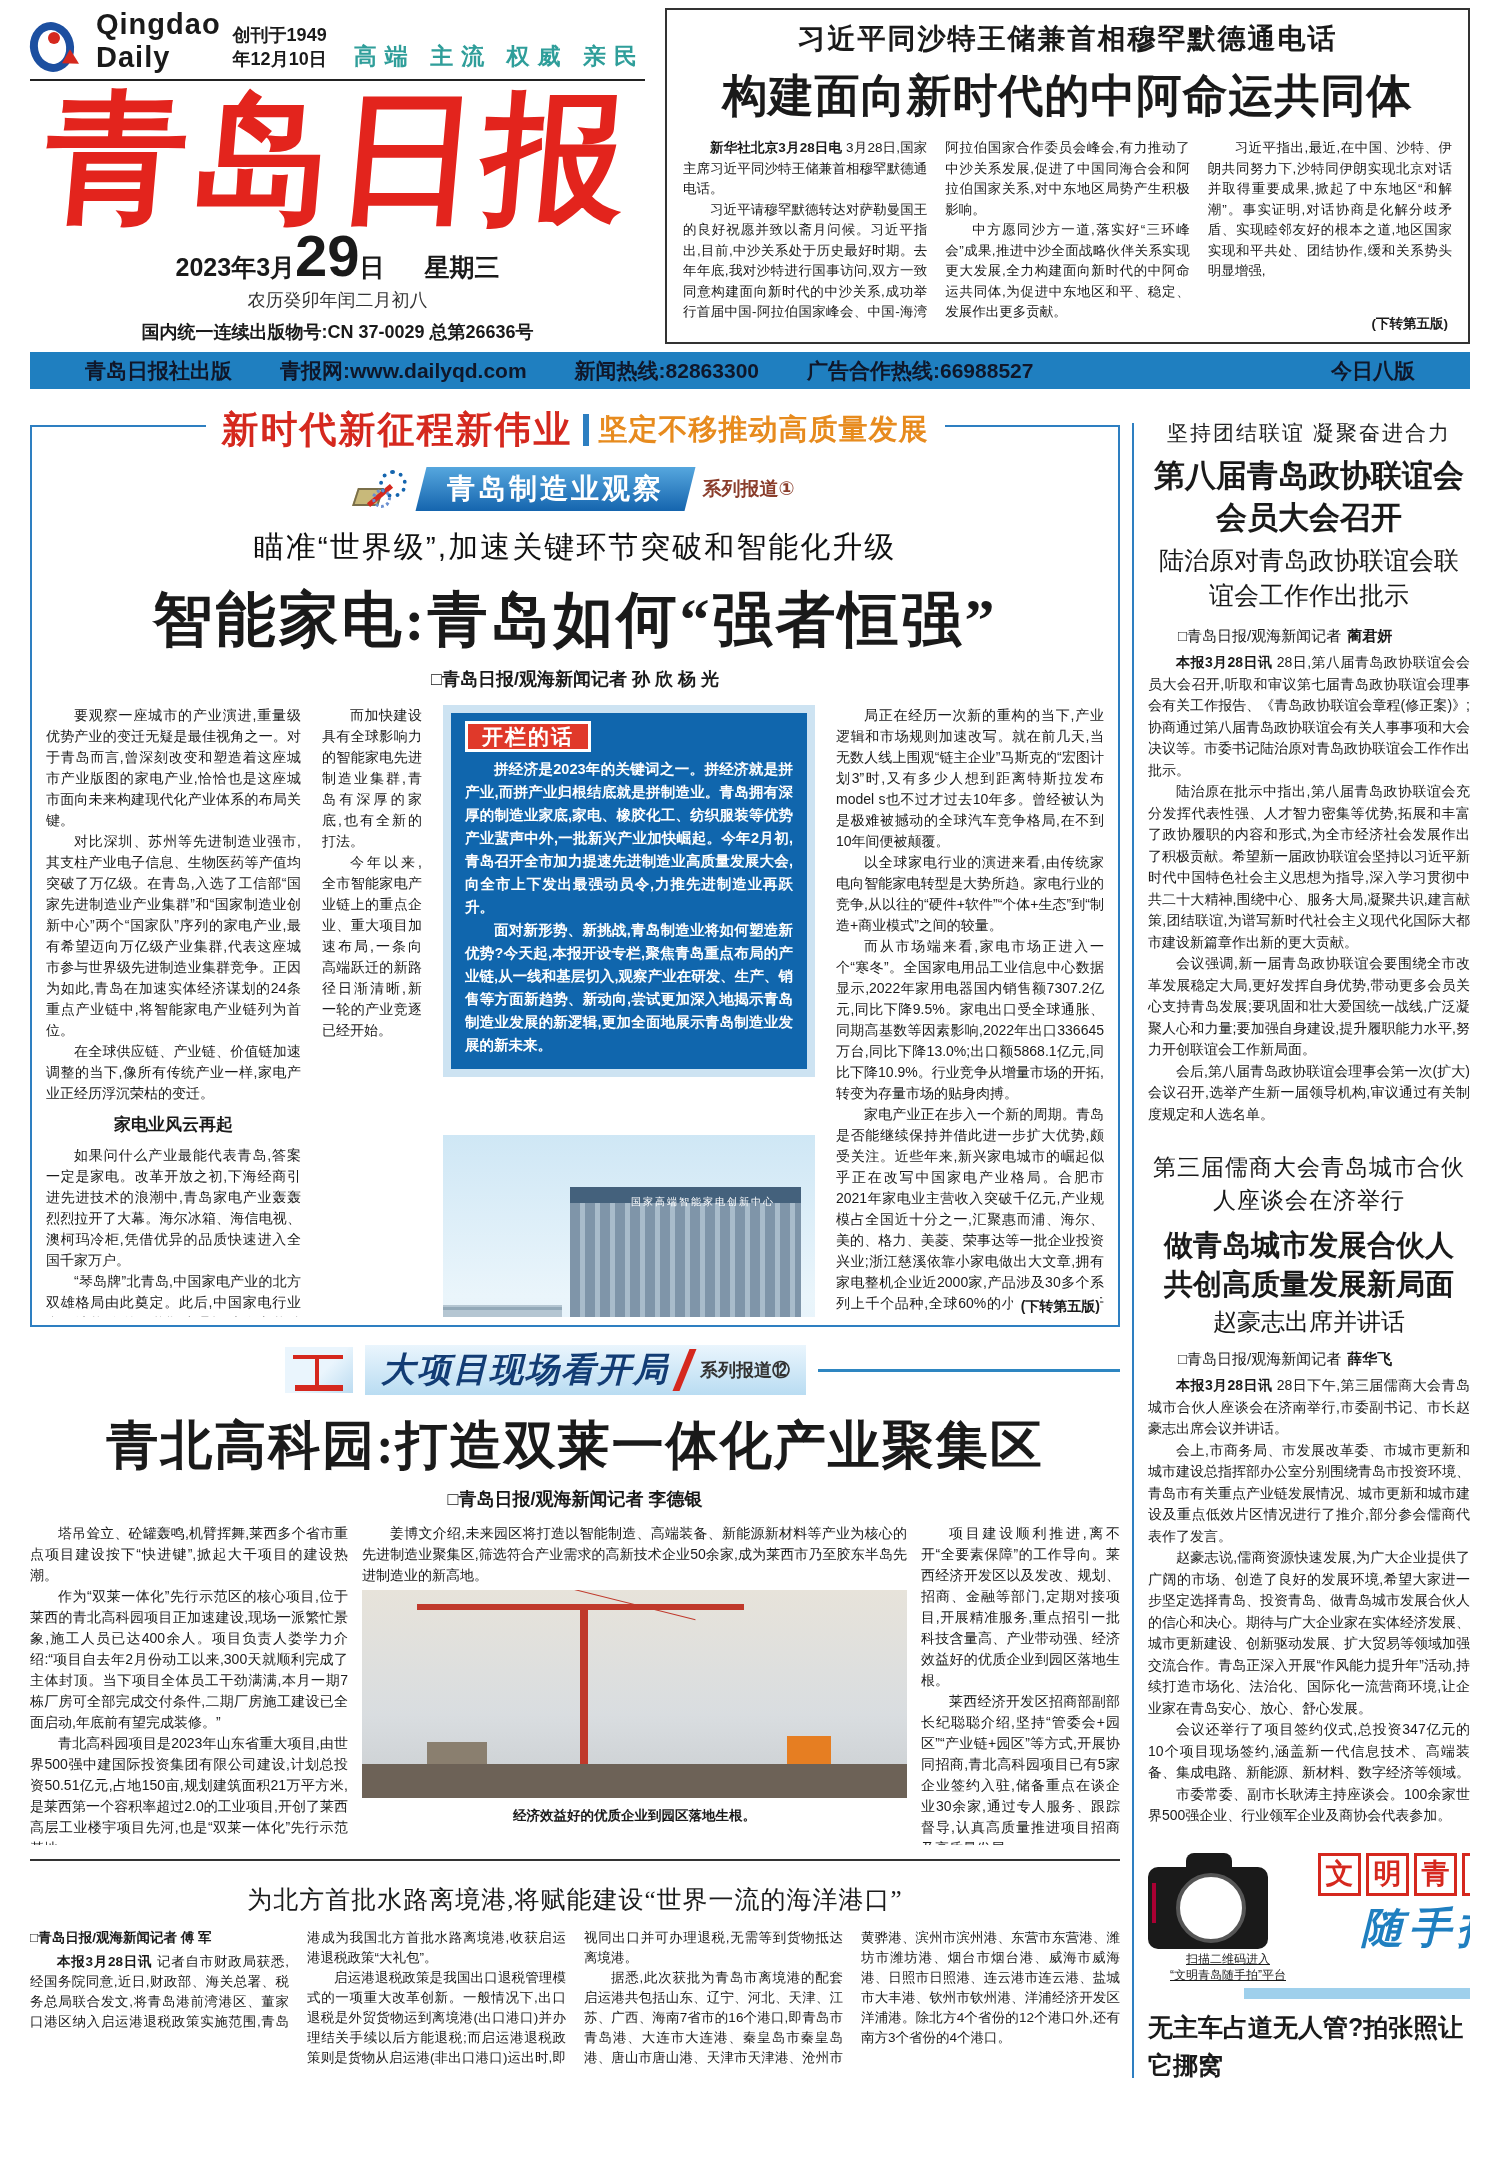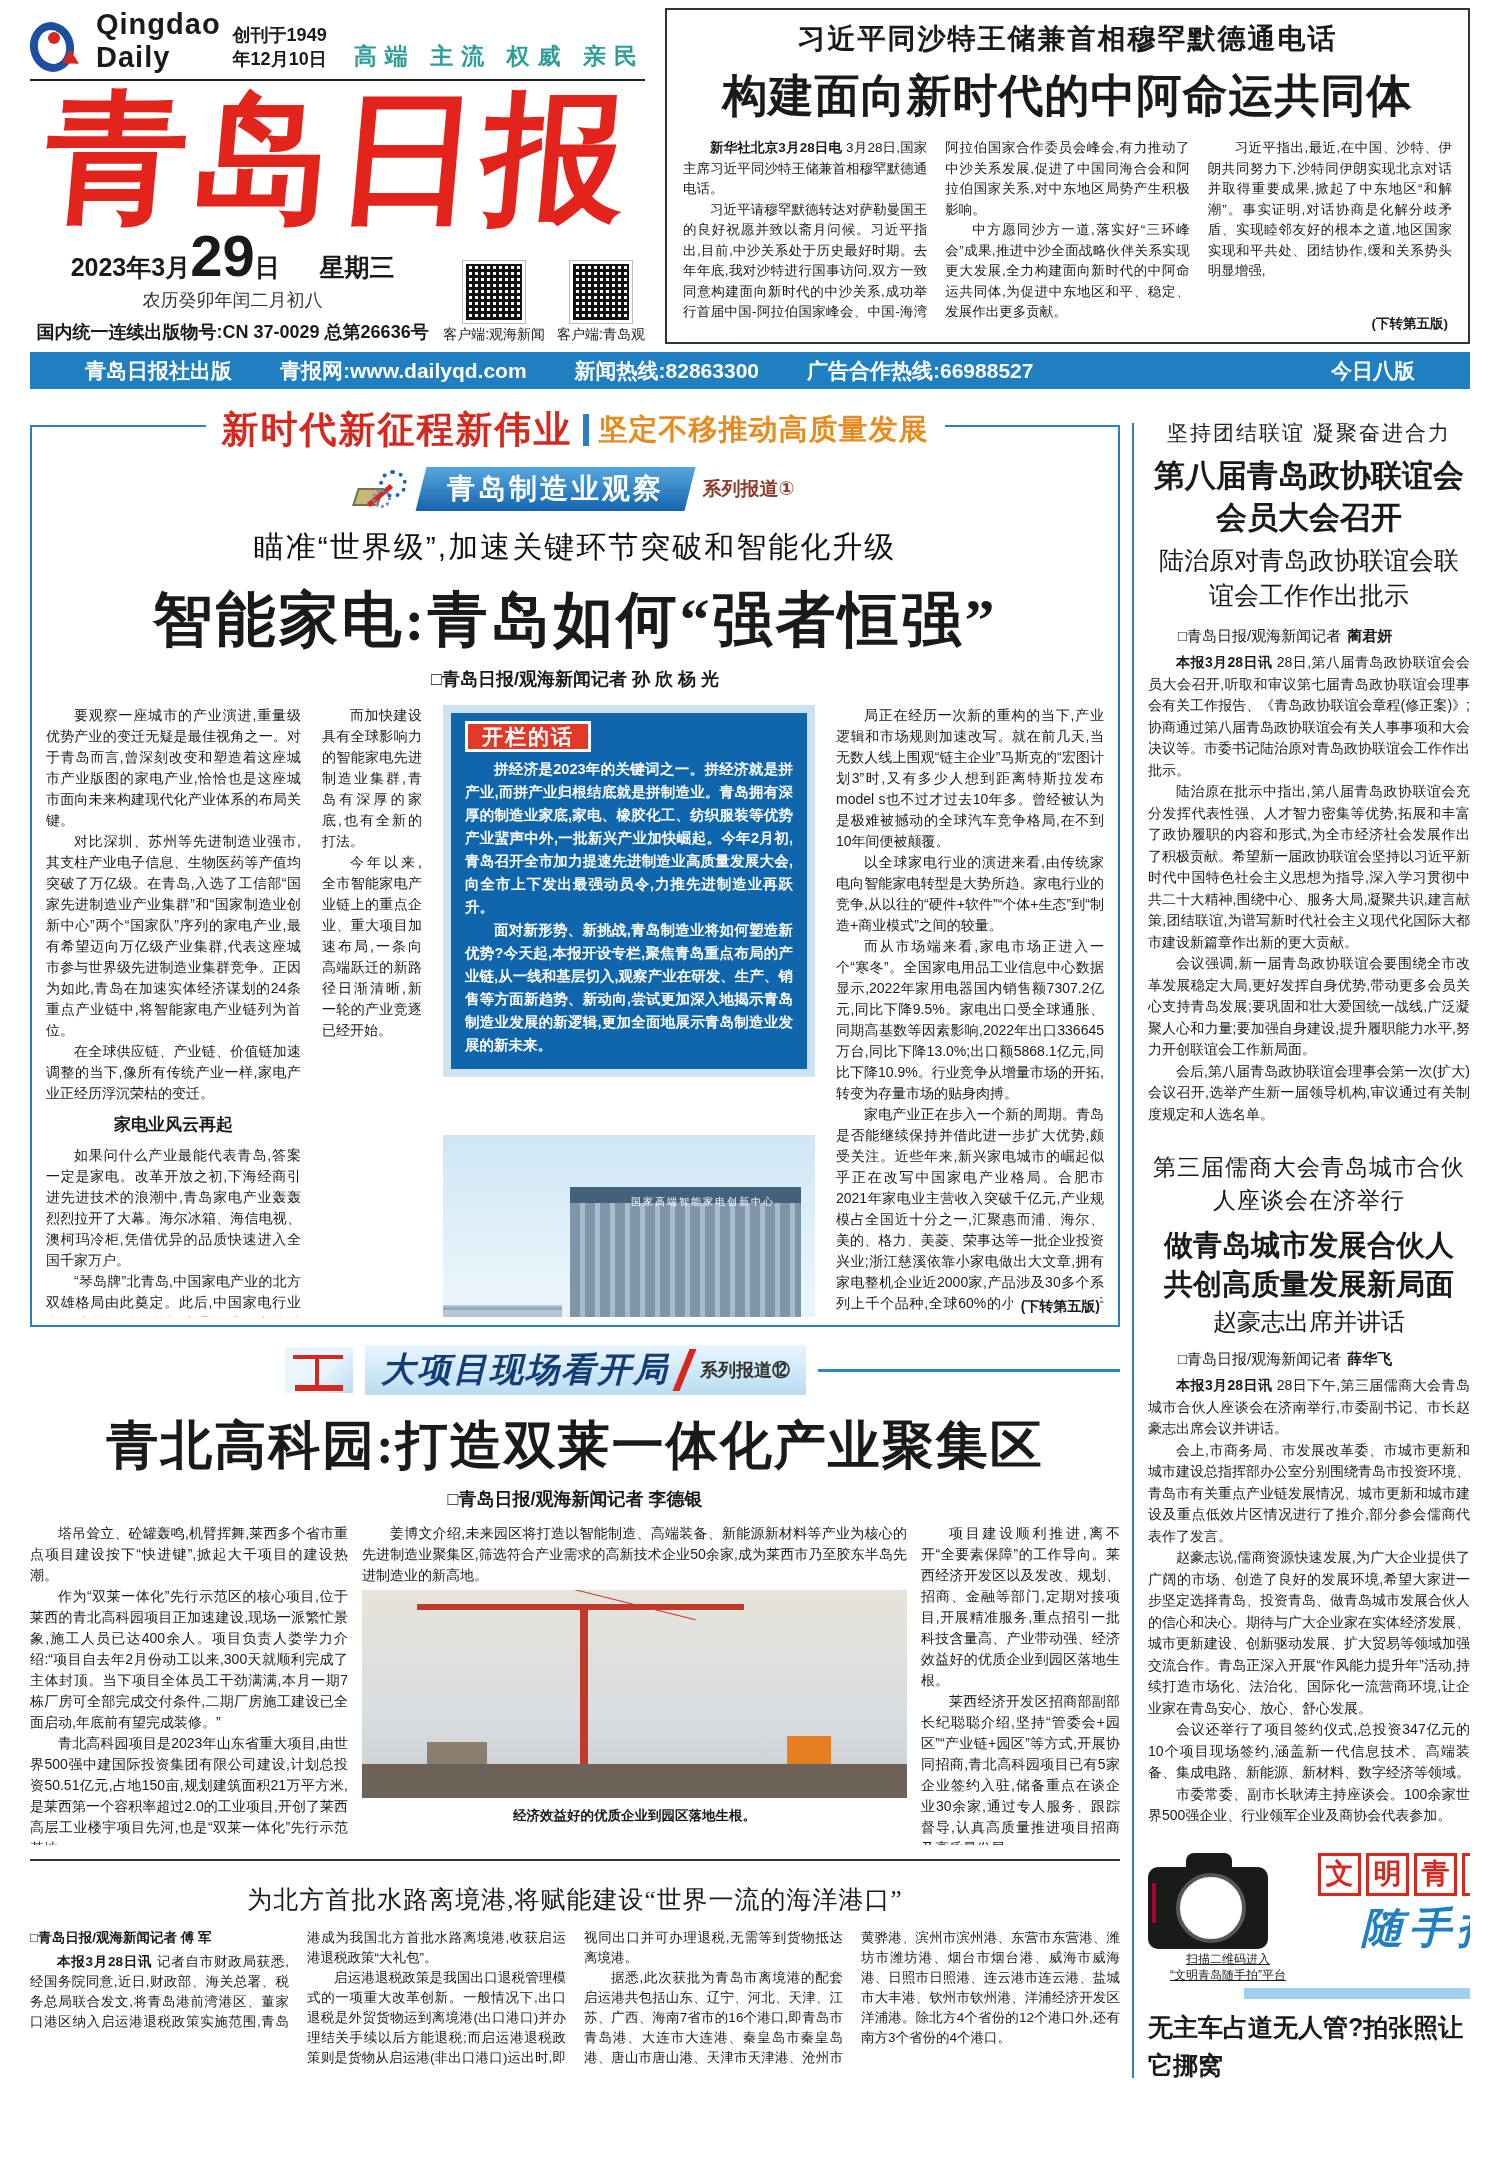--- a/index.html
+++ b/index.html
@@ -39,21 +39,21 @@
   
   .lead-box{flex:1;border:2px solid #333;padding:10px 16px 8px;display:flex;flex-direction:column;}
   .lead-kicker{text-align:center;font-size:28px;font-weight:bold;letter-spacing:2px;}
   .lead-headline{text-align:center;font-size:45px;font-weight:900;letter-spacing:1px;margin:8px 0 12px;}
   .lead-body{flex:1;column-count:3;column-gap:18px;font-size:13.5px;line-height:1.52;text-align:justify;
              overflow:hidden;position:relative;}
   .lead-body p{text-indent:2em;}
   .jump-abs{position:absolute;right:4px;bottom:0;background:#fff;font-weight:bold;padding-left:8px;}
 
   
-  .topbar{display:flex;align-items:center;background:#1f7fc0;color:#ffffff;height:37px;margin-top:8px;
+  .topbar{display:flex;align-items:center;background:#1f7fc0;color:#0f172a;height:37px;margin-top:8px;
           font-size:21px;font-weight:bold;padding:0 55px;gap:48px;white-space:nowrap;}
   .topbar .pages{margin-left:auto;}
 
   
   .content{display:flex;margin-top:4px;}
   .main-col{width:1090px;flex:none;}
   .divider{width:2px;background:#2e7fc1;margin:30px 0 6px 12px;flex:none;}
   .aside{flex:1;padding-left:14px;padding-top:26px;overflow:hidden;}
 
   
@@ -183,30 +183,20 @@
       <div class="mast-bottom">
         <div class="date-block">
           <div class="date-line">
             <span>2023年3月</span><span class="date-day">29</span><span>日</span>
             <span style="display:inline-block;width:26px;"></span>
             <span>星期三</span>
           </div>
           <div class="lunar">农历癸卯年闰二月初八</div>
           <div class="issue">国内统一连续出版物号:CN 37-0029 总第26636号</div>
         </div>
-        <div class="qr-block">
-          <div class="qr-item">
-            <div class="qr"></div>
-            <div class="qr-label">客户端:观海新闻</div>
-          </div>
-          <div class="qr-item">
-            <div class="qr"></div>
-            <div class="qr-label">客户端:青岛观</div>
-          </div>
-        </div>
       </div>
     </div>
 
     <article class="lead-box">
       <div class="lead-kicker">习近平同沙特王储兼首相穆罕默德通电话</div>
       <h1 class="lead-headline serif" style="margin:8px 0 12px;">构建面向新时代的中阿命运共同体</h1>
       <div class="lead-body">
         <p><b>新华社北京3月28日电</b> <span>3月28日,国家主席习近平同沙特王储兼首相穆罕默德通电话。</span></p>
         <p>习近平请穆罕默德转达对萨勒曼国王的良好祝愿并致以斋月问候。习近平指出,目前,中沙关系处于历史最好时期。去年年底,我对沙特进行国事访问,双方一致同意构建面向新时代的中沙关系,成功举行首届中国-阿拉伯国家峰会、中国-海湾阿拉伯国家合作委员会峰会,有力推动了中沙关系发展,促进了中国同海合会和阿拉伯国家关系,对中东地区局势产生积极影响。</p>
         <p>中方愿同沙方一道,落实好“三环峰会”成果,推进中沙全面战略伙伴关系实现更大发展,全力构建面向新时代的中阿命运共同体,为促进中东地区和平、稳定、发展作出更多贡献。</p>

